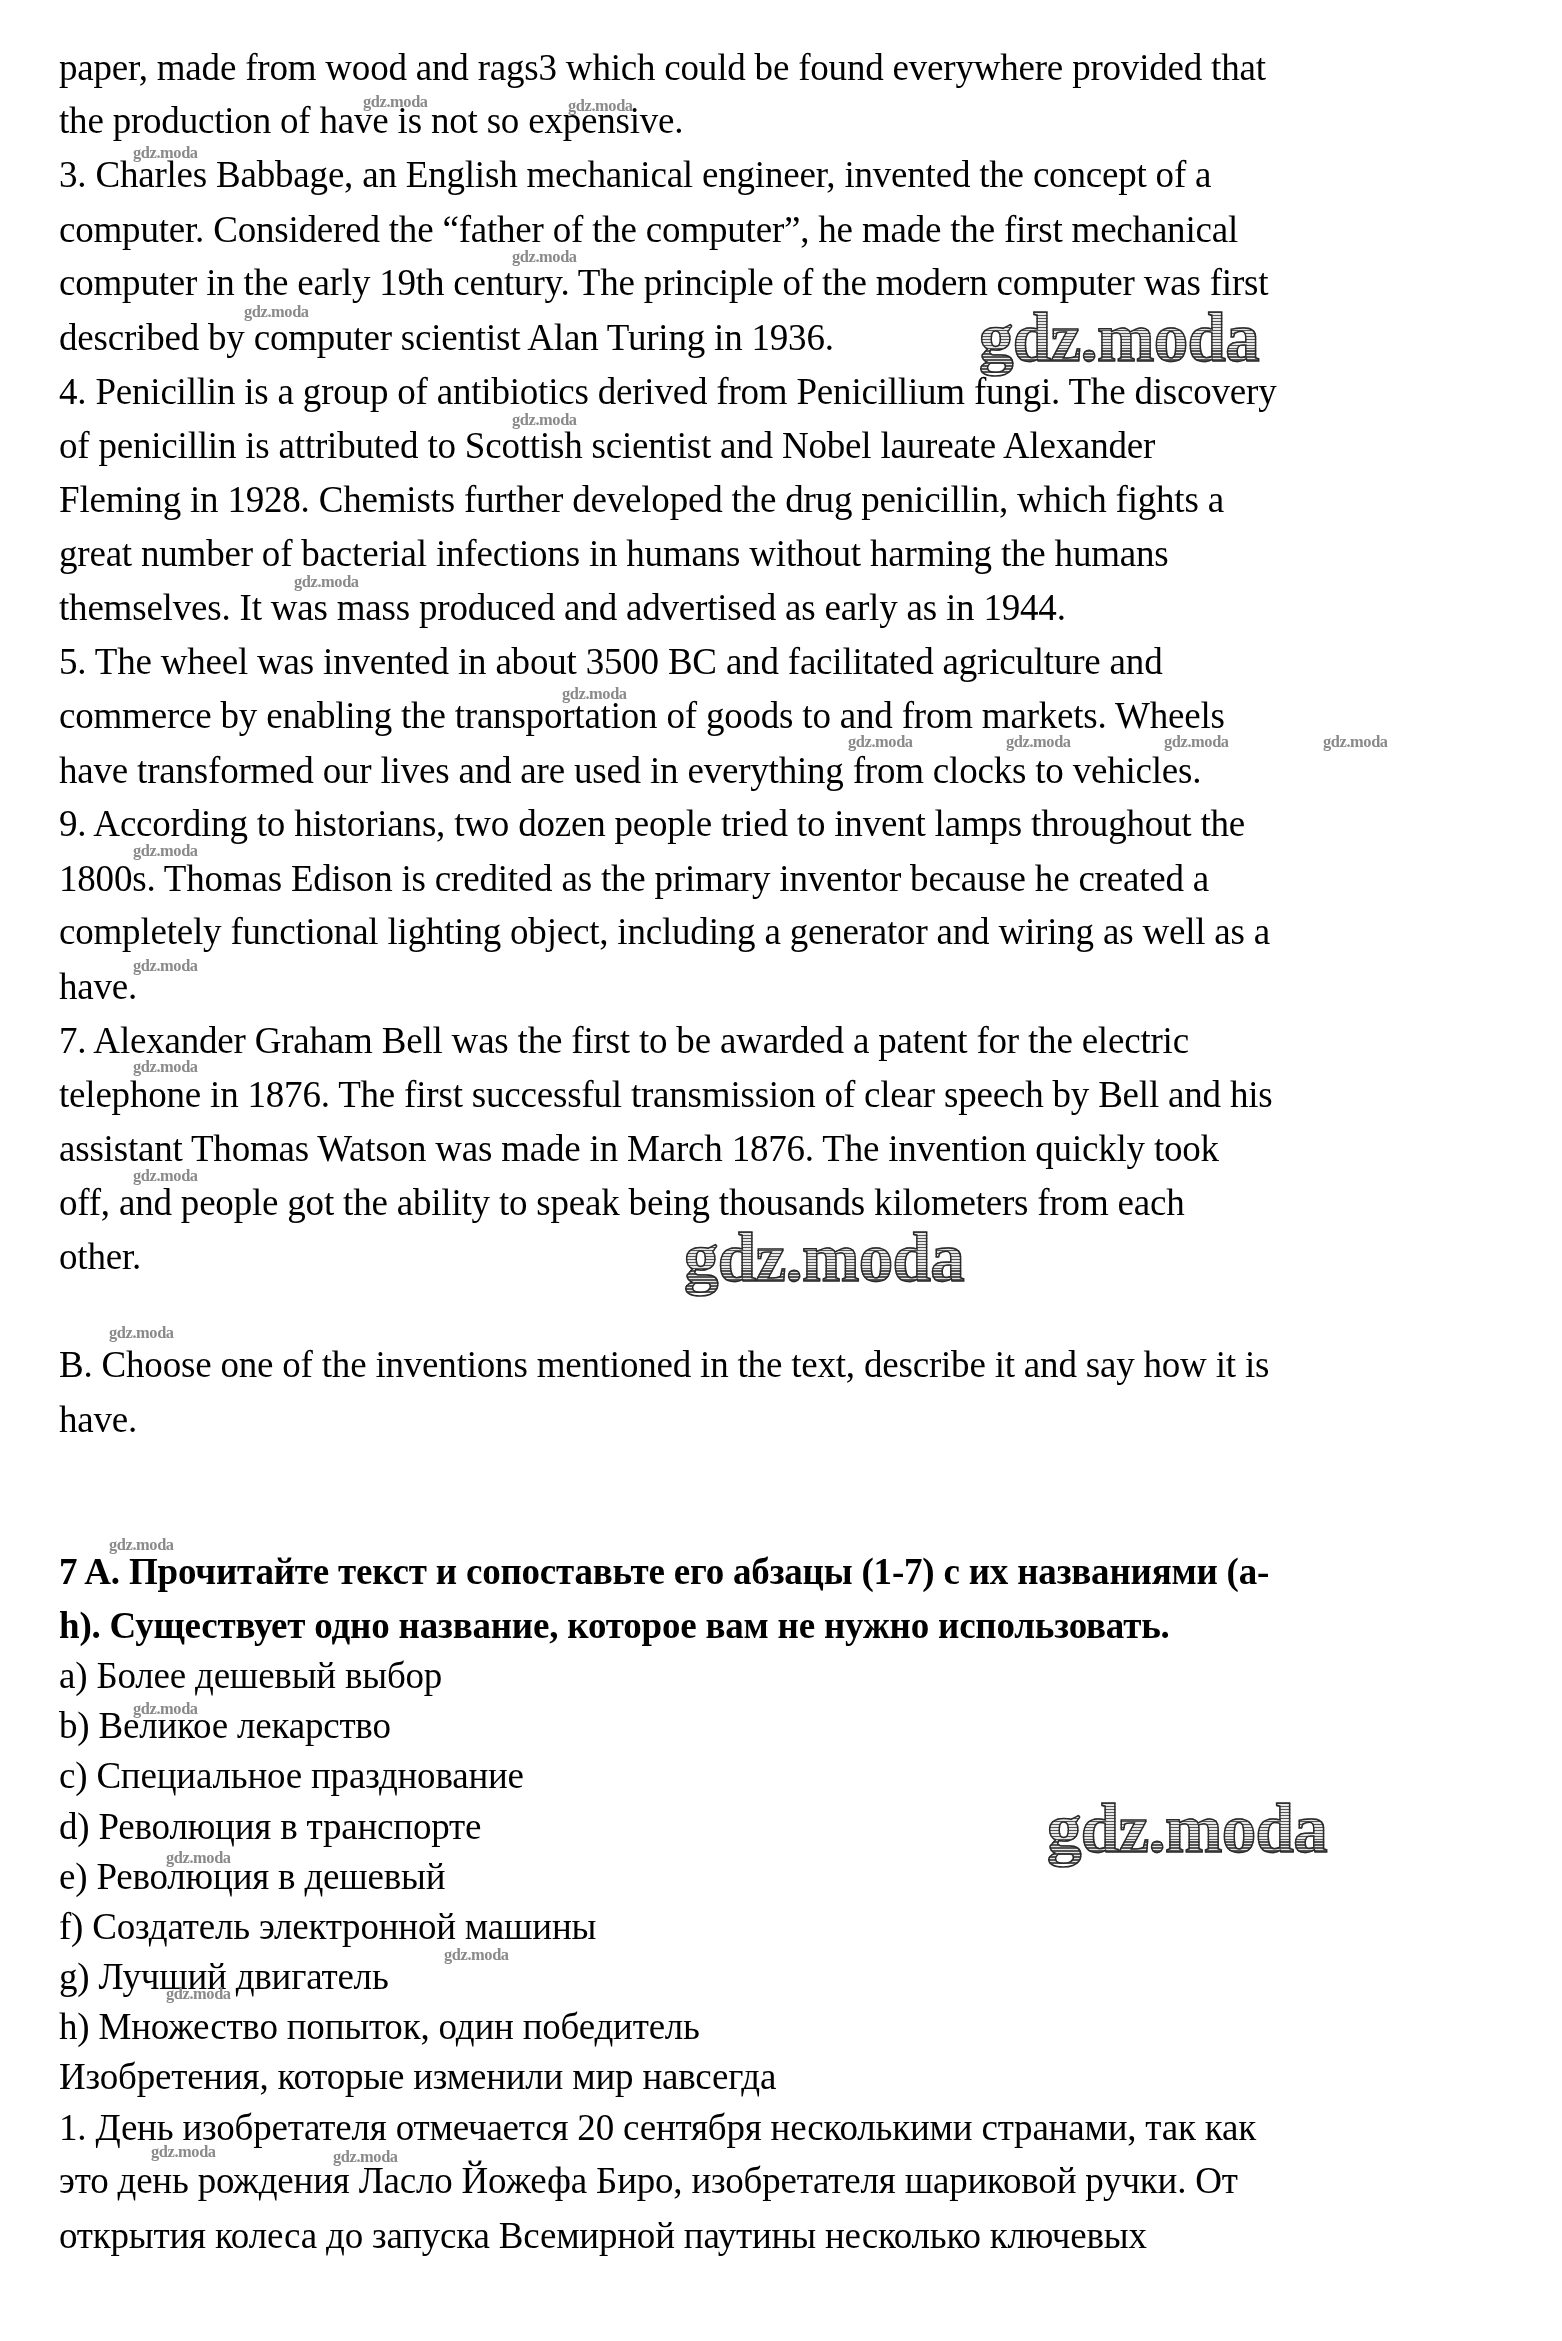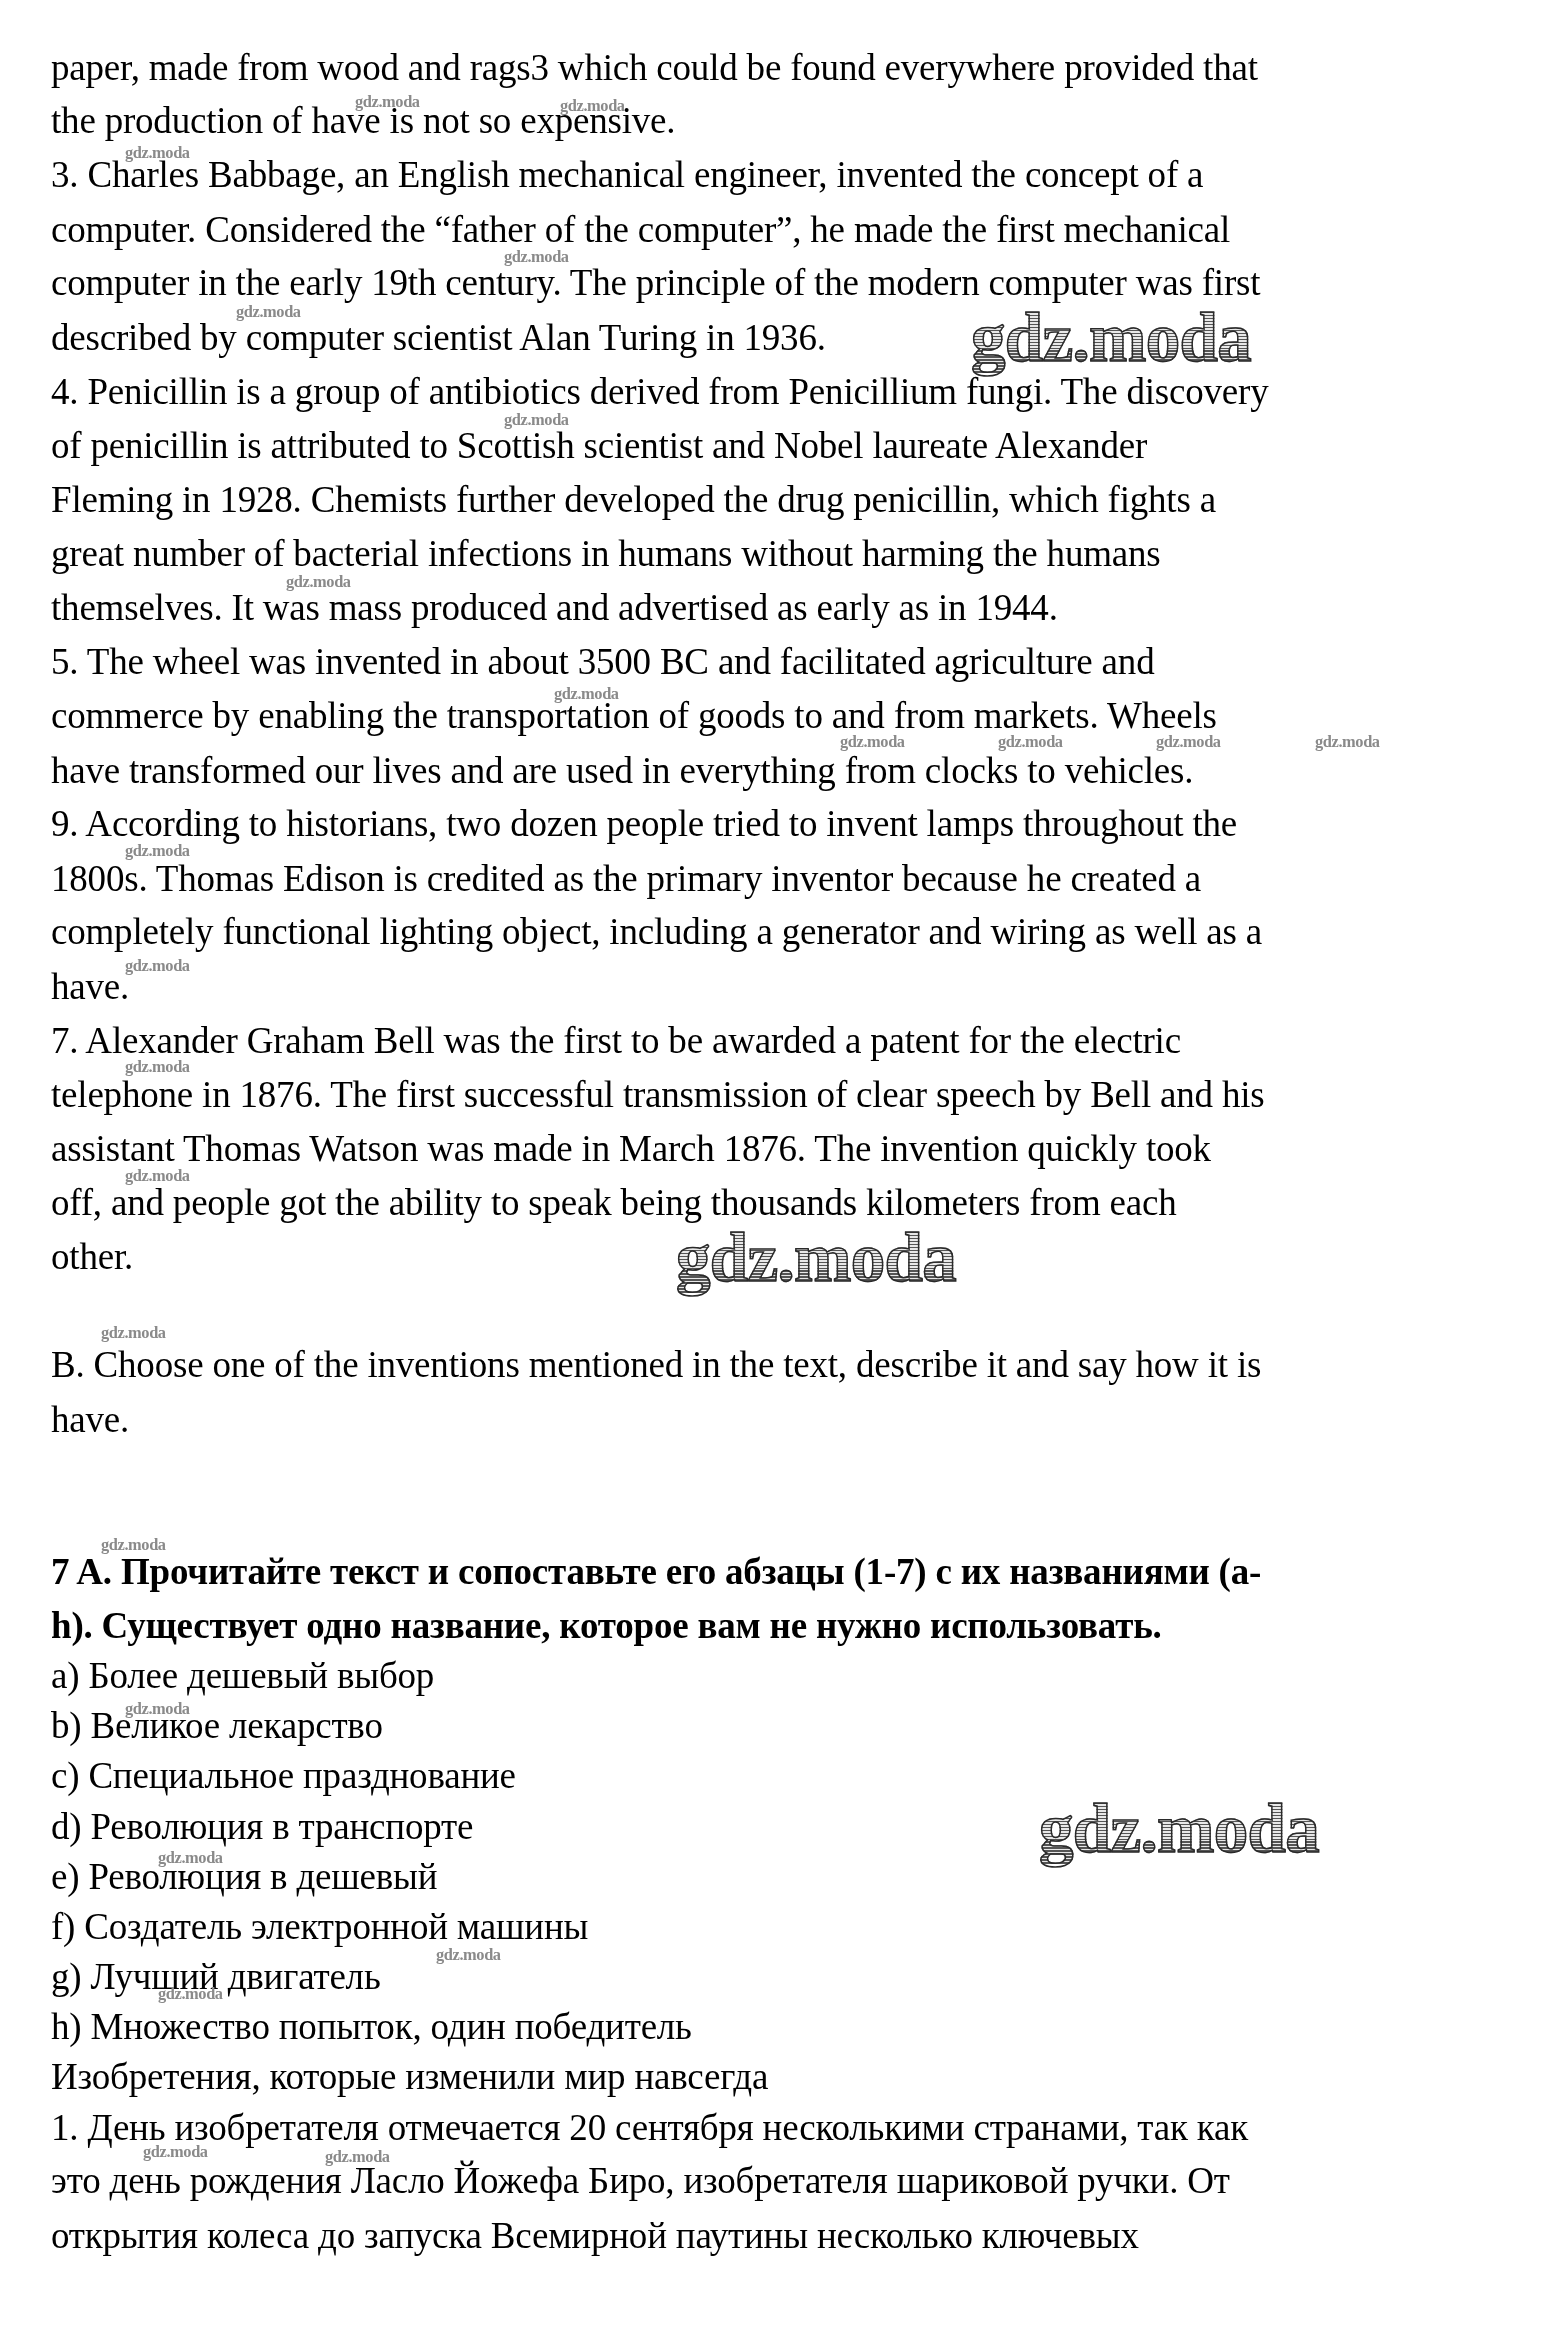--- a/index.html
+++ b/index.html
@@ -1,18 +1,18 @@
 <!DOCTYPE html>
 <html style="font-size:12px"><head>
 <meta charset="utf-8">
 <style>
   html, body { margin: 0; padding: 0; background: #ffffff; }
   body { width: 1562px; height: 2342px; position: relative; overflow: hidden; }
   .page {
-    position: absolute; left: 0; top: 0; width: 1432px; height: 2342px;
+    position: absolute; left: 8px; top: 0; width: 1432px; height: 2342px;
     font-family: "Liberation Serif", "DejaVu Serif", serif;
     color: #000;
   }
   .ln {
     position: absolute; left: 51px; white-space: nowrap;
     font-size: 37px; line-height: 45px; letter-spacing: -0.2px;
   }
   .bold { font-weight: bold; }
   .wm-small {
     position: absolute; font-family: "Liberation Serif", "DejaVu Serif", serif;

